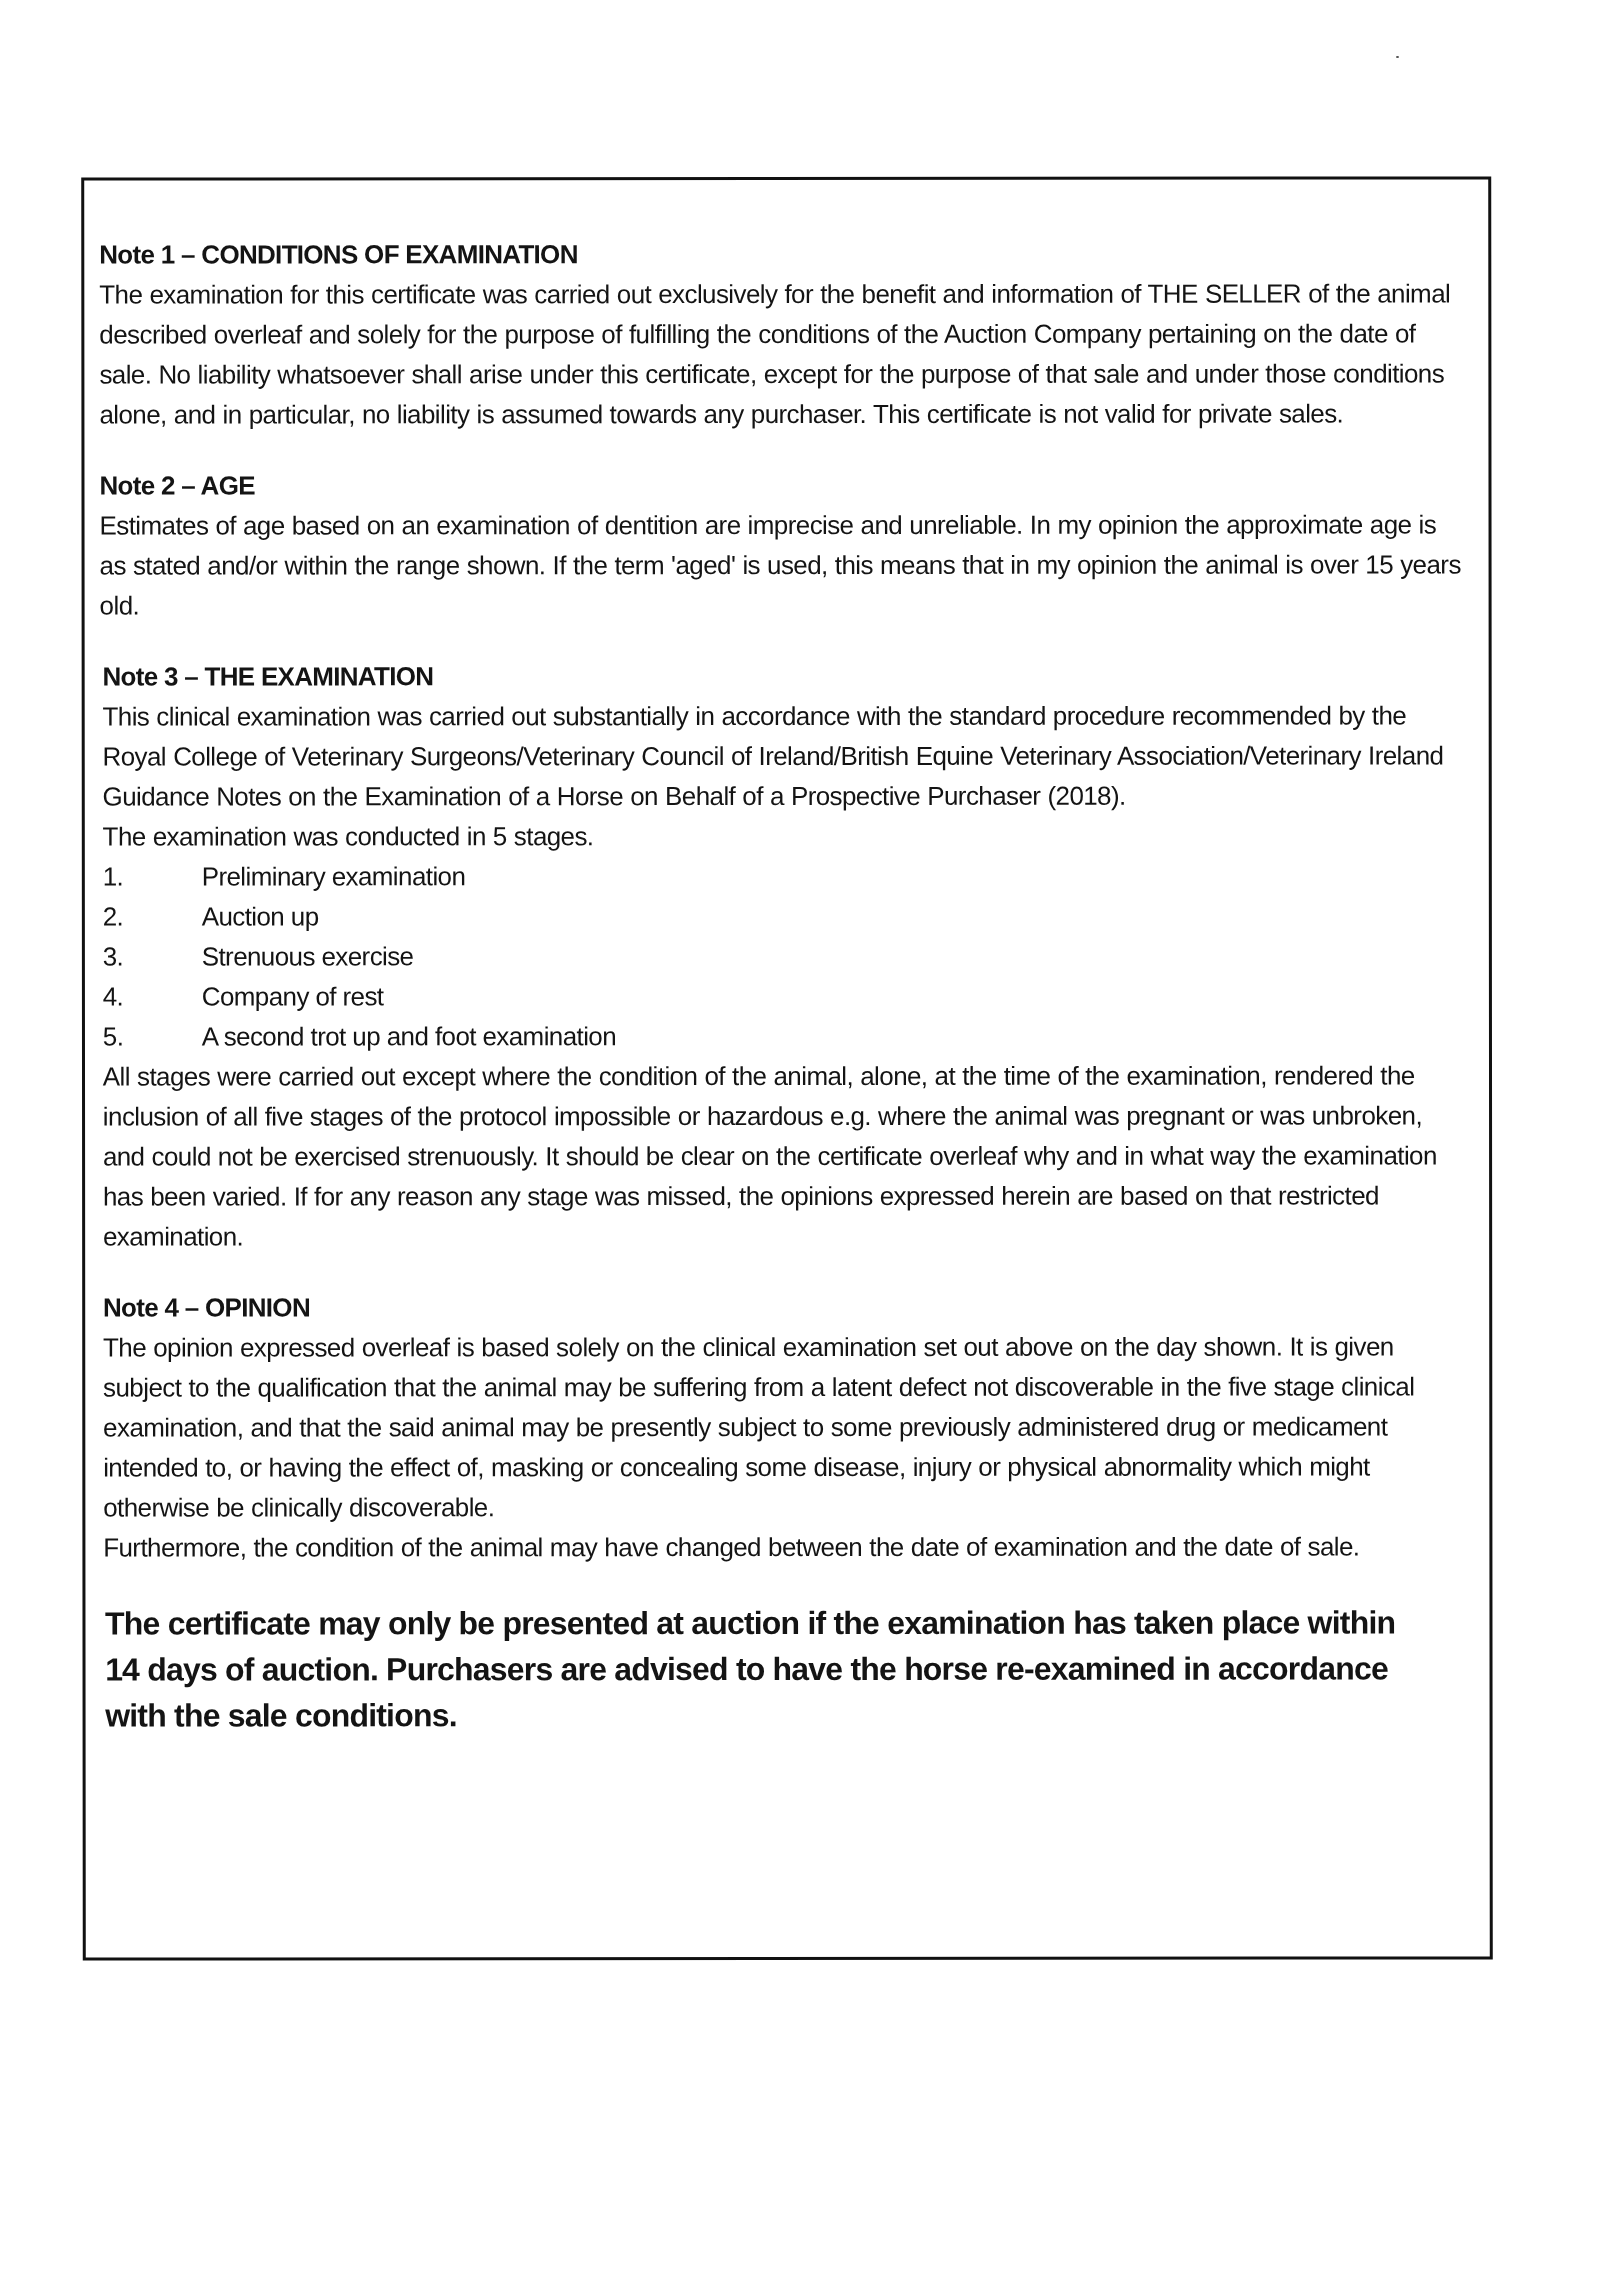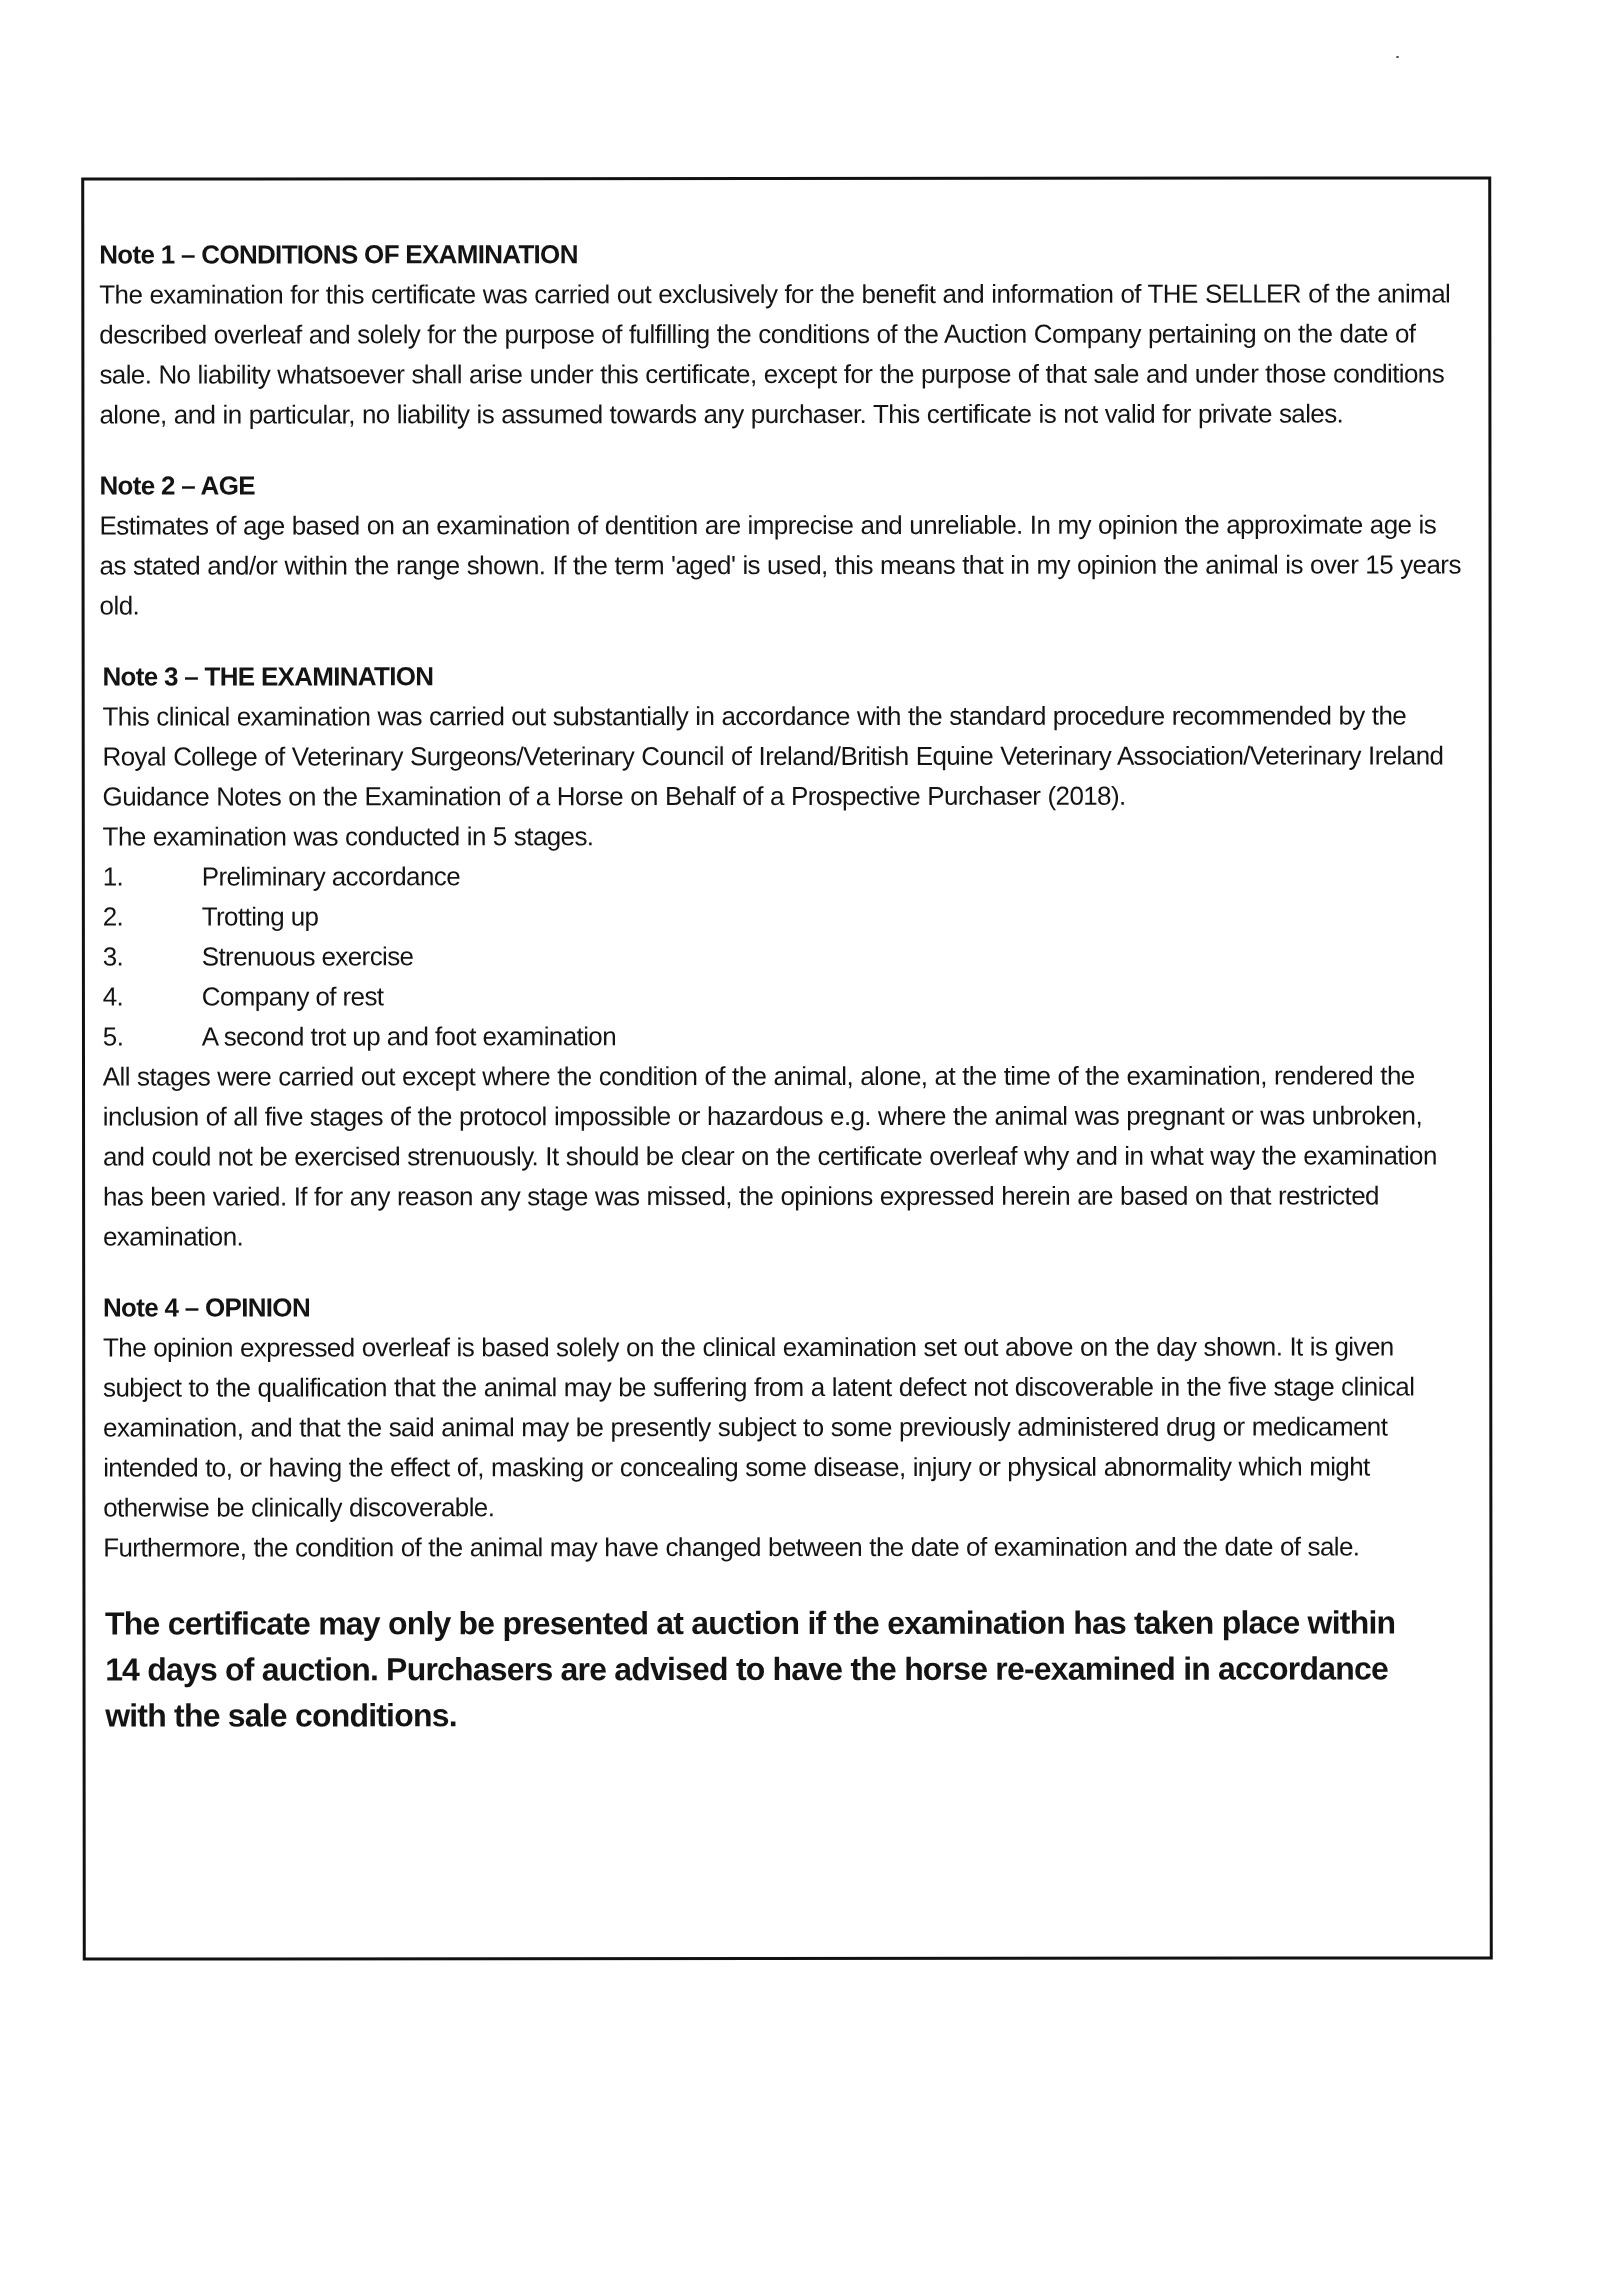--- a/index.html
+++ b/index.html
@@ -98,25 +98,25 @@
       <p class="note-body">Estimates of age based on an examination of dentition are imprecise and unreliable. In my opinion the approximate age is as stated and/or within the range shown. If the term 'aged' is used, this means that in my opinion the animal is over 15 years old.</p>
     </section>
 
     <section class="note note-3">
       <h2 class="note-heading">Note 3 – THE EXAMINATION</h2>
       <p class="note-body">This clinical examination was carried out substantially in accordance with the standard procedure recommended by the Royal College of Veterinary Surgeons/Veterinary Council of Ireland/British Equine Veterinary Association/Veterinary Ireland Guidance Notes on the Examination of a Horse on Behalf of a Prospective Purchaser (2018).</p>
       <p class="note-body">The examination was conducted in 5 stages.</p>
       <ol class="stage-list">
         <li class="stage-item">
           <span class="stage-num">1.</span>
-          <span class="stage-label">Preliminary accordance</span>
+          <span class="stage-label">Preliminary examination</span>
         </li>
         <li class="stage-item">
           <span class="stage-num">2.</span>
-          <span class="stage-label">Trotting up</span>
+          <span class="stage-label">Auction up</span>
         </li>
         <li class="stage-item">
           <span class="stage-num">3.</span>
           <span class="stage-label">Strenuous exercise</span>
         </li>
         <li class="stage-item">
           <span class="stage-num">4.</span>
           <span class="stage-label">Company of rest</span>
         </li>
         <li class="stage-item">

